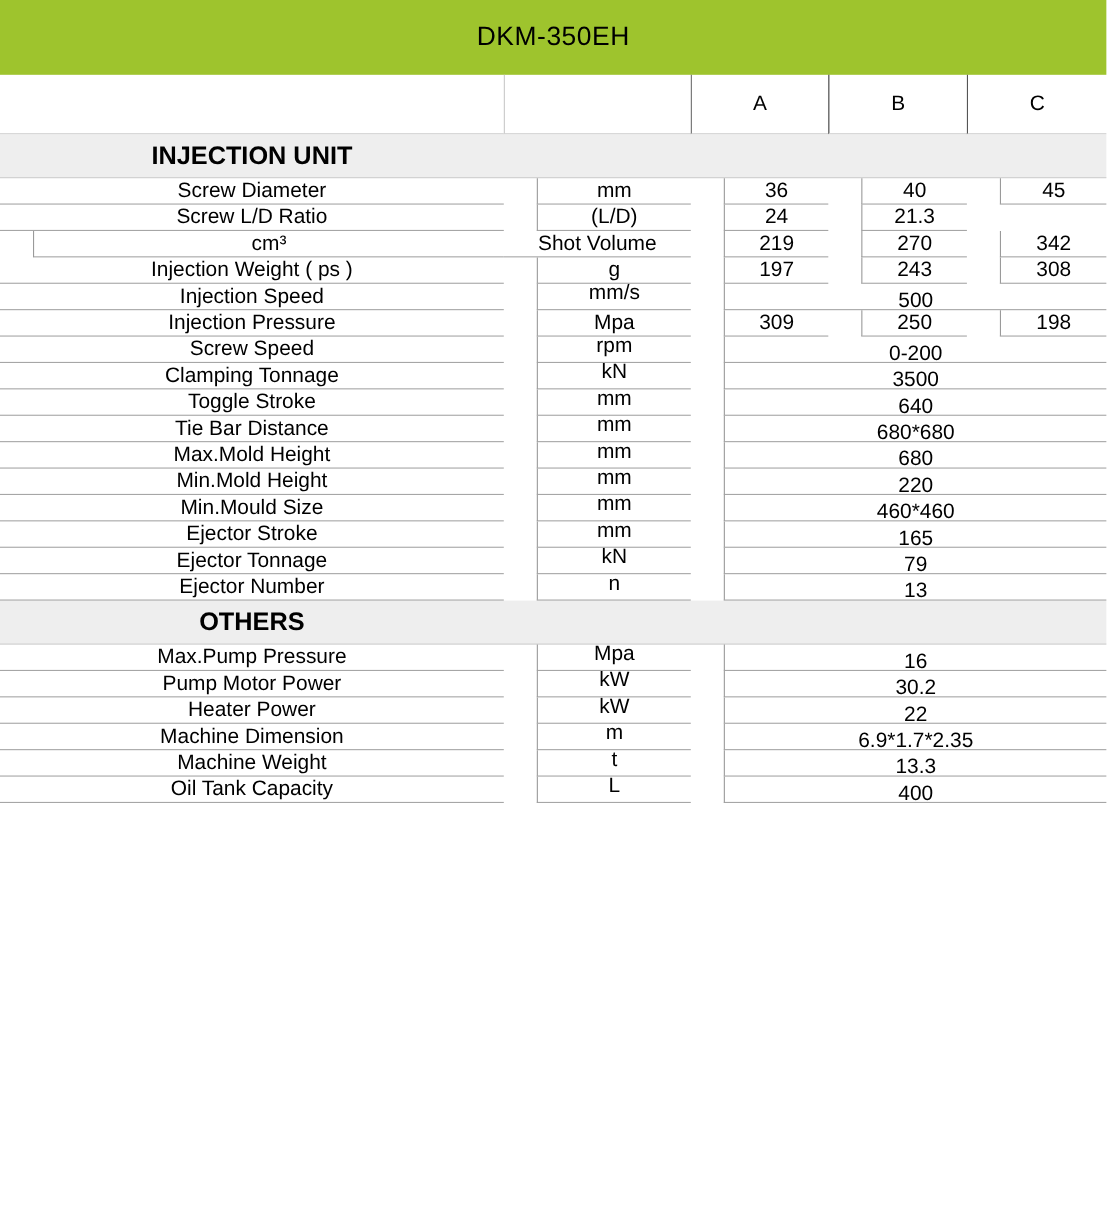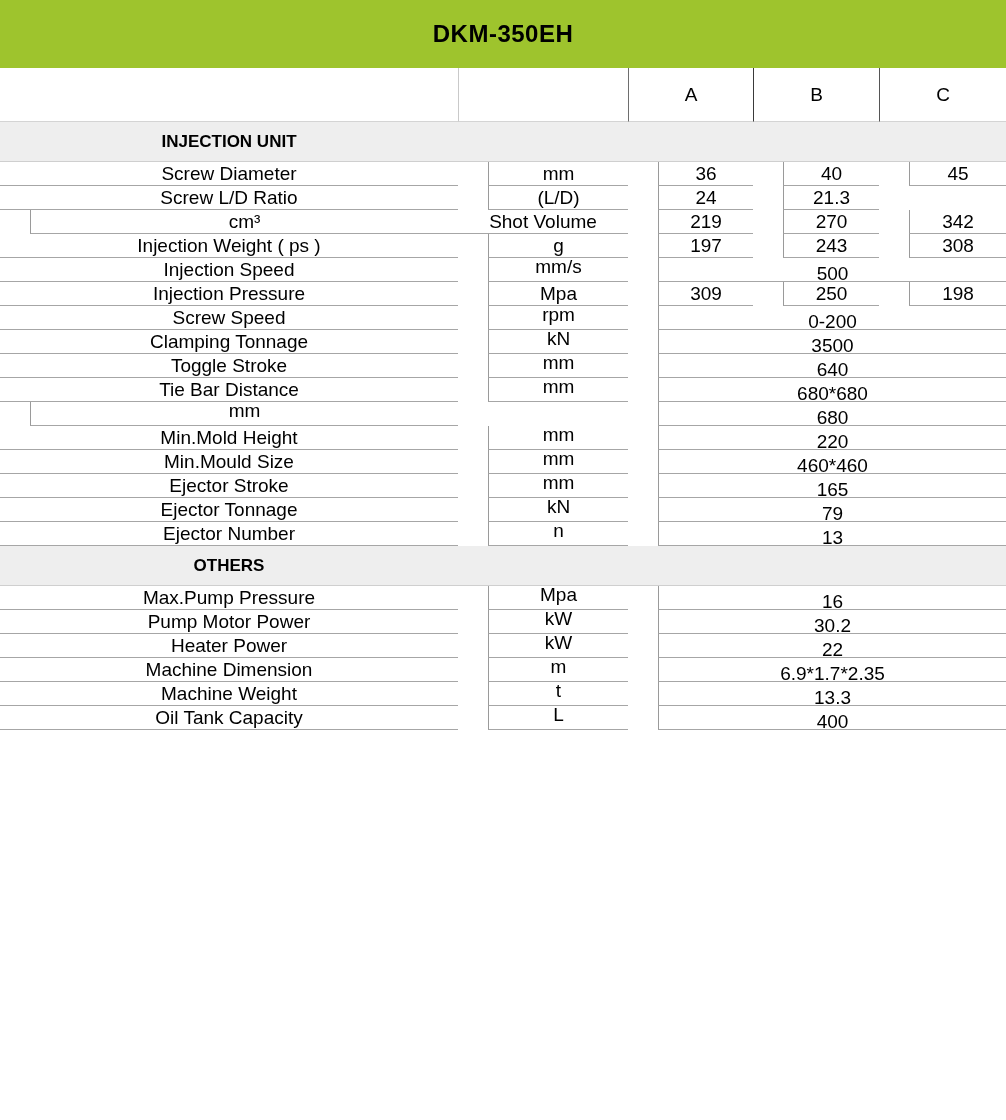--- a/index.html
+++ b/index.html
@@ -25,21 +25,21 @@
   
   .banner {
     height: 68px;
     background: var(--brand-green);
     display: flex;
     align-items: center;
     justify-content: center;
   }
   .banner .title {
     font-size: 24px;
-    font-weight: bold;
+    font-weight: normal;
     letter-spacing: 0.5px;
   }
 
   
   .grid-row {
     display: grid;
     grid-template-columns: 458px 170px 125px 126px 127px;
   }
 
   
@@ -61,21 +61,21 @@
     height: 40px;
     background: var(--section-band);
     border-bottom: 1px solid #CFCFCF;
     display: grid;
     grid-template-columns: 458px 1fr;
     align-items: center;
   }
   .section-row .section-label {
     text-align: center;
     font-weight: bold;
-    font-size: 17px;
+    font-size: 23px;
   }
 
   
   .data-row { height: 24px; }
   .data-row .cell {
     display: flex;
     align-items: center;
     justify-content: center;
     font-size: 19px;
     border-bottom: 1px solid var(--border-mid);
@@ -161,20 +161,21 @@
         <div class="cell label">Toggle Stroke</div>
         <div class="cell unit hi">mm</div>
         <div class="cell val span3">640</div>
       </div>
       <div class="grid-row data-row">
         <div class="cell label">Tie Bar Distance</div>
         <div class="cell unit hi">mm</div>
         <div class="cell val span3">680*680</div>
       </div>
       <div class="grid-row data-row">
+        <div class="cell label">Max.Mold Height</div>
         <div class="cell unit hi">mm</div>
         <div class="cell val span3">680</div>
       </div>
       <div class="grid-row data-row">
         <div class="cell label">Min.Mold Height</div>
         <div class="cell unit hi">mm</div>
         <div class="cell val span3">220</div>
       </div>
       <div class="grid-row data-row">
         <div class="cell label">Min.Mould Size</div>

